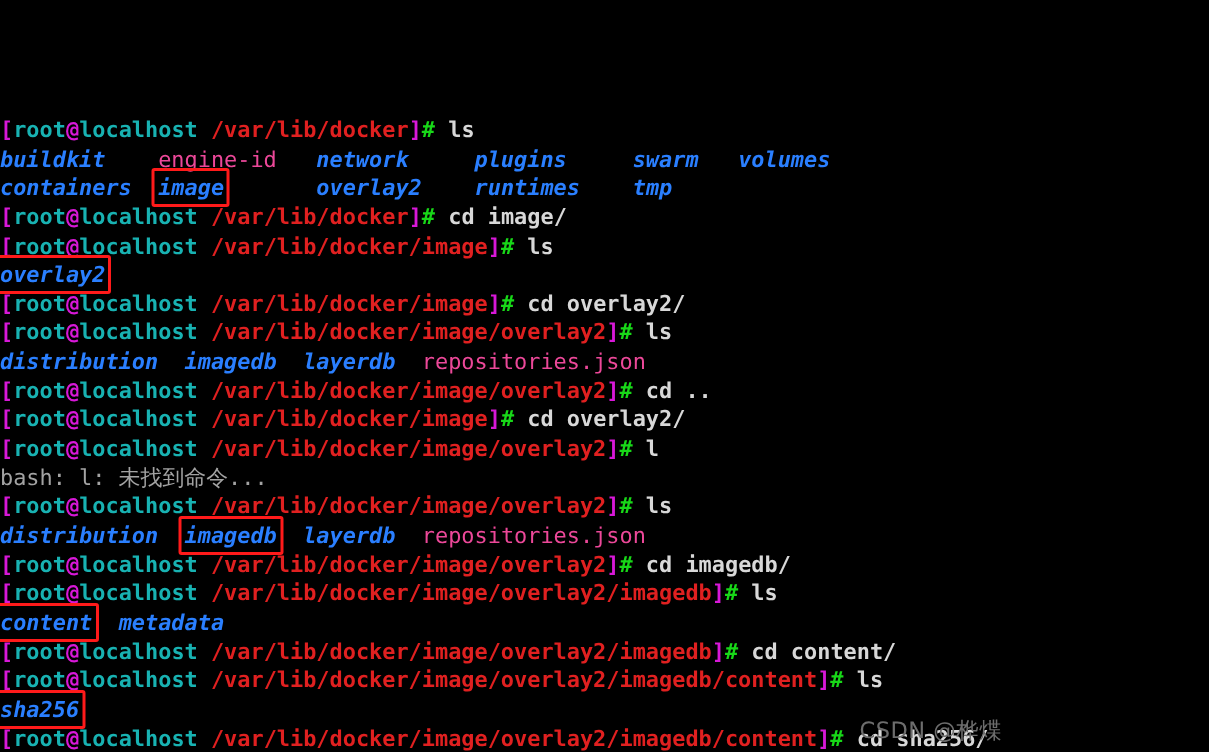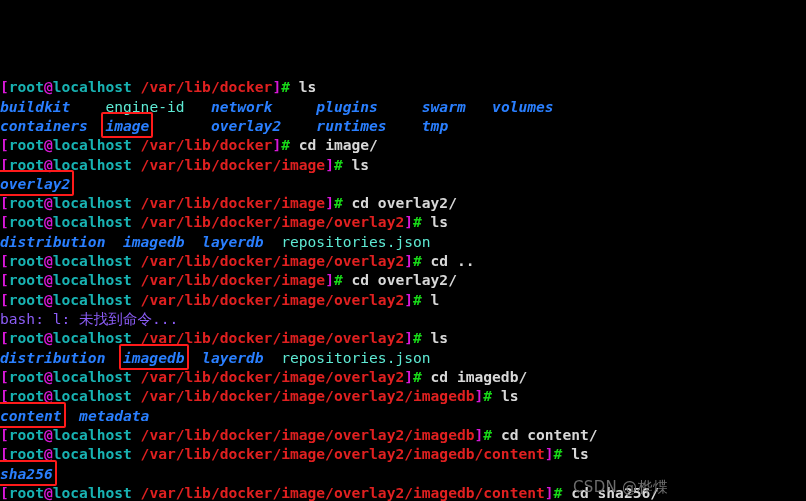--- a/index.html
+++ b/index.html
@@ -32,22 +32,22 @@
     white-space: pre;
     overflow: visible;
   }
   
   .c-bracket { color: #d818d8; }        
   .c-user    { color: #18b2b2; }        
   .c-path    { color: #e02020; }        
   .c-hash    { color: #18d818; }        
   .c-cmd     { color: #d8d8d8; }        
   .c-dir     { color: #2a7fff; font-style: italic; }        
-  .c-file    { color: #5eead4; }        
-  .c-err     { color: #8b5cf6; }        
+  .c-file    { color: #ec4899; }        
+  .c-err     { color: #a3a3a3; }        
 
   .boxed {
     position: relative;
     display: inline-block;
     z-index: 2;
   }
   .boxed::after {
     content: "";
     position: absolute;
     left: -4px;

